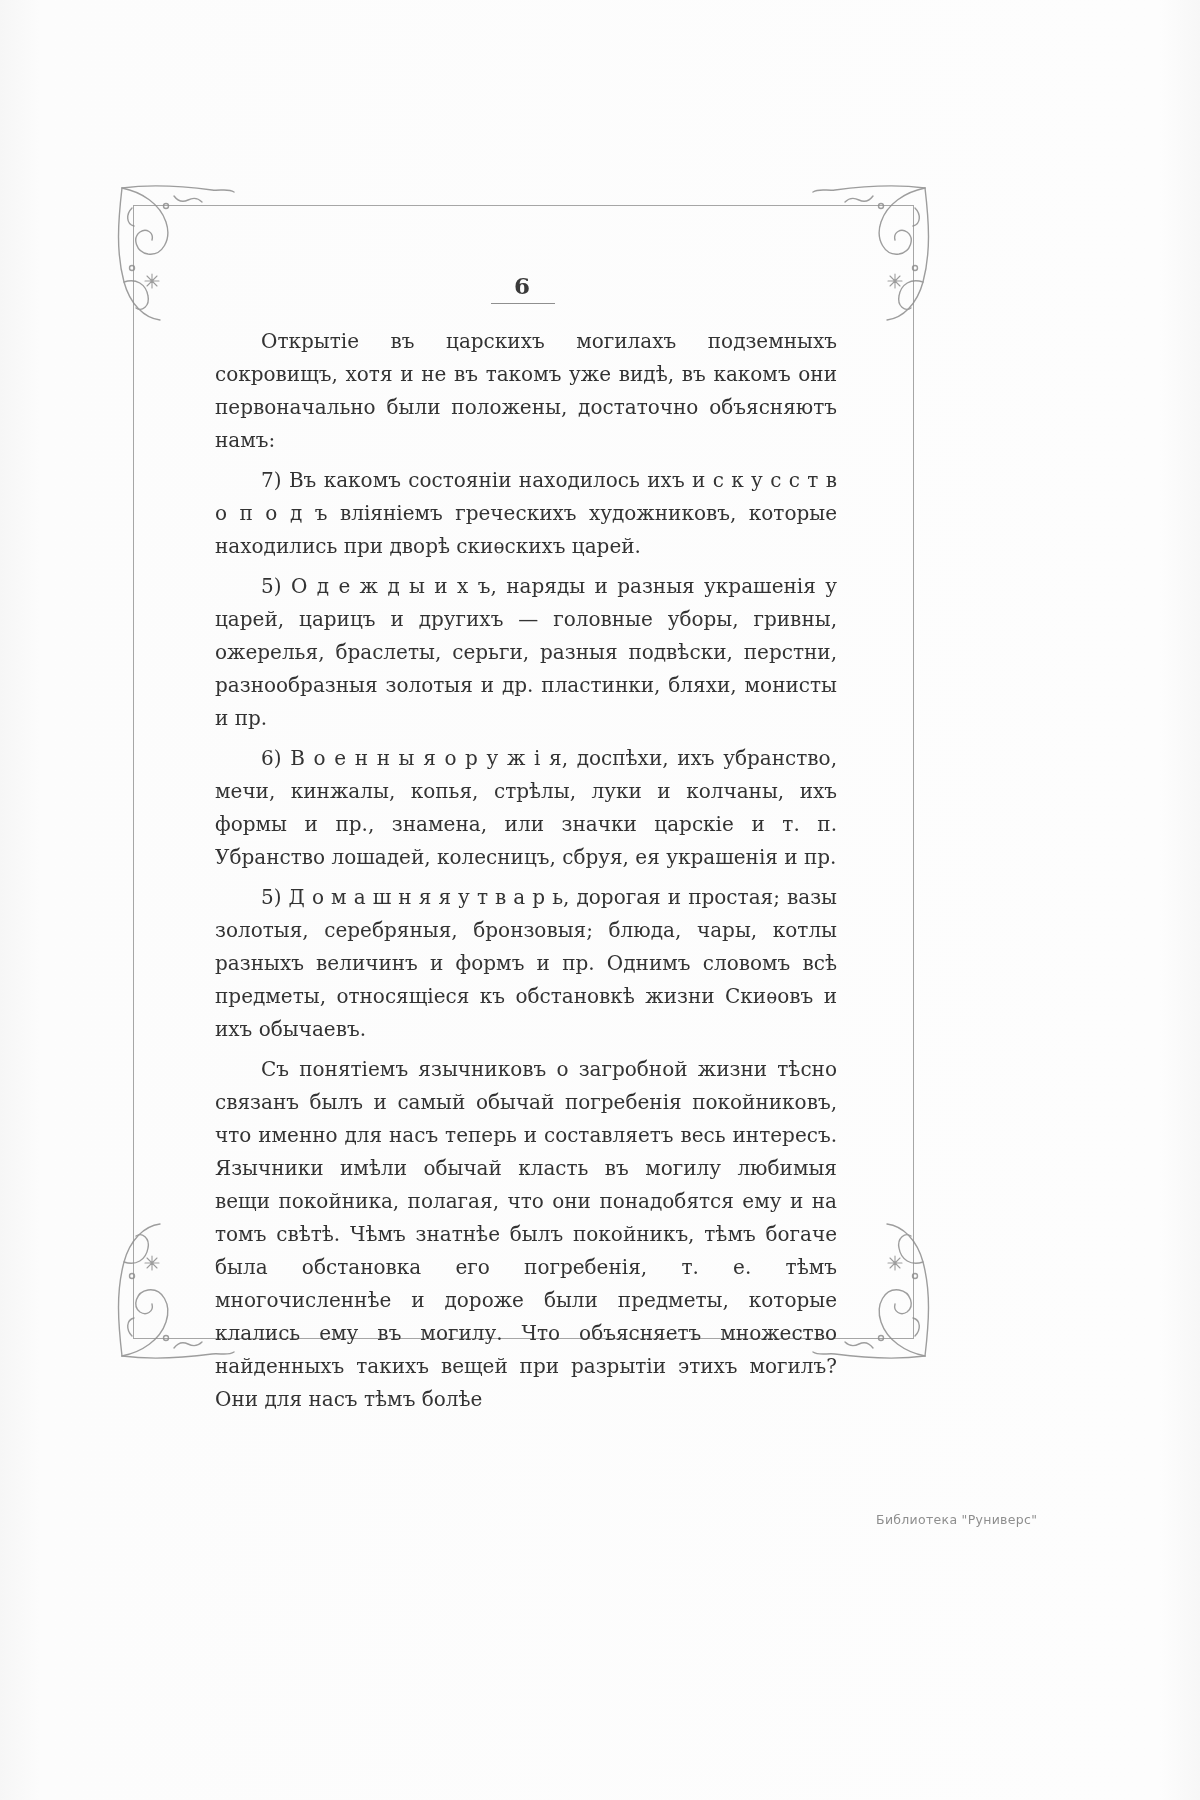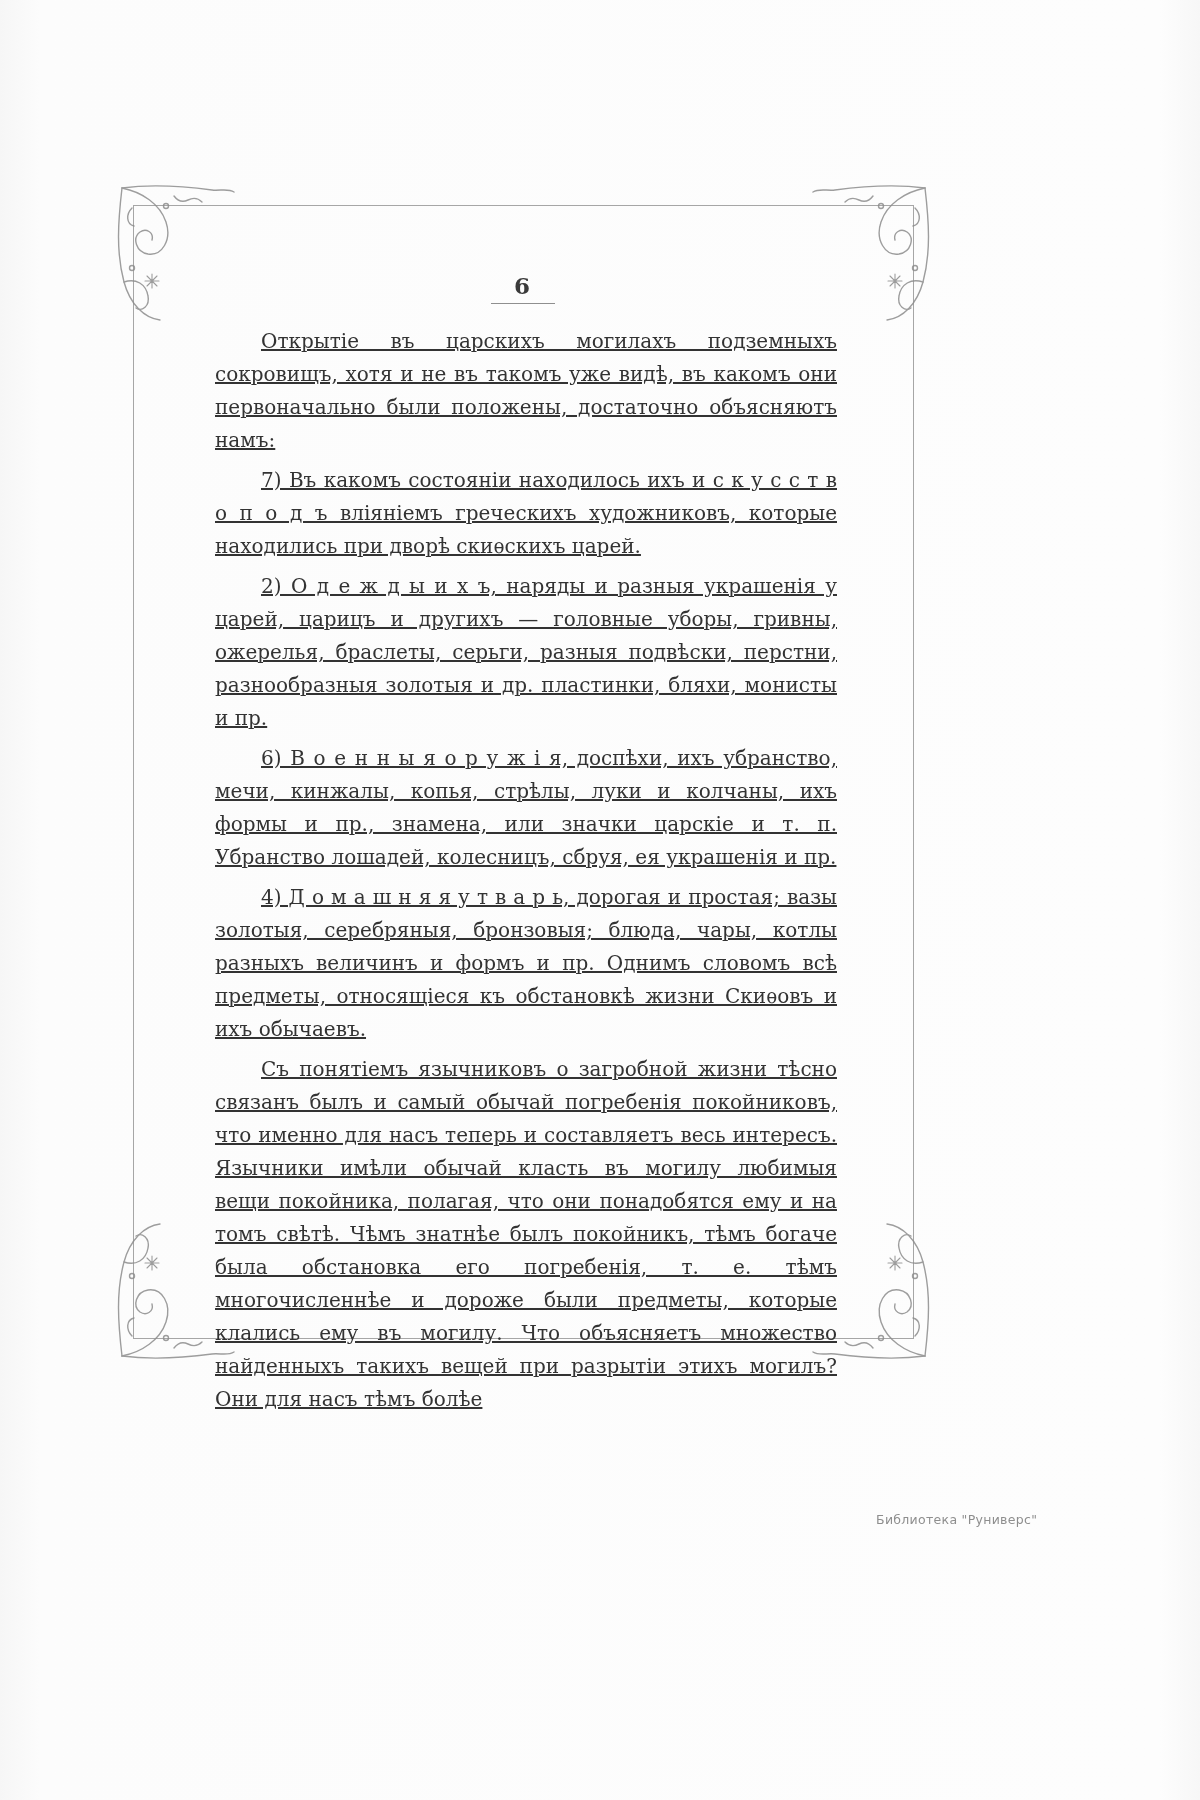--- a/index.html
+++ b/index.html
@@ -61,21 +61,20 @@
     top: 325px;
     width: 622px;
     font-size: 20px;
     line-height: 33px;
     text-align: justify;
     color: #333333;
   }
   .text-block p {
     margin: 0 0 7px 0;
     text-indent: 46px;
-    text-decoration: underline;
   }
 
   .watermark {
     position: absolute;
     left: 876px;
     top: 1512px;
     font-family: "DejaVu Sans", "Liberation Sans", sans-serif;
     font-size: 12.5px;
     color: #8e8e8e;
     letter-spacing: 0.3px;
@@ -147,21 +146,21 @@
   </div>
 
   <div class="page-number-wrap">
     <div class="page-number">6</div>
     <div class="page-number-rule"></div>
   </div>
 
   <div class="text-block">
     <p>Открытіе въ царскихъ могилахъ подземныхъ сокровищъ, хотя и не въ такомъ уже видѣ, въ какомъ они первоначально были положены, достаточно объясняютъ намъ:</p>
     <p>7) Въ какомъ состояніи находилось ихъ и с к у с с т в о  п о д ъ вліяніемъ греческихъ художниковъ, которые находились при дворѣ скиѳскихъ царей.</p>
-    <p>2) О д е ж д ы  и х ъ, наряды и разныя украшенія у царей, царицъ и другихъ — головные уборы, гривны, ожерелья, браслеты, серьги, разныя подвѣски, перстни, разнообразныя золотыя и др. пластинки, бляхи, монисты и пр.</p>
+    <p>5) О д е ж д ы  и х ъ, наряды и разныя украшенія у царей, царицъ и другихъ — головные уборы, гривны, ожерелья, браслеты, серьги, разныя подвѣски, перстни, разнообразныя золотыя и др. пластинки, бляхи, монисты и пр.</p>
     <p>6) В о е н н ы я  о р у ж і я, доспѣхи, ихъ убранство, мечи, кинжалы, копья, стрѣлы, луки и колчаны, ихъ формы и пр., знамена, или значки царскіе и т. п. Убранство лошадей, колесницъ, сбруя, ея украшенія и пр.</p>
-    <p>4) Д о м а ш н я я  у т в а р ь, дорогая и простая; вазы золотыя, серебряныя, бронзовыя; блюда, чары, котлы разныхъ величинъ и формъ и пр. Однимъ словомъ всѣ предметы, относящіеся къ обстановкѣ жизни Скиѳовъ и ихъ обычаевъ.</p>
+    <p>5) Д о м а ш н я я  у т в а р ь, дорогая и простая; вазы золотыя, серебряныя, бронзовыя; блюда, чары, котлы разныхъ величинъ и формъ и пр. Однимъ словомъ всѣ предметы, относящіеся къ обстановкѣ жизни Скиѳовъ и ихъ обычаевъ.</p>
     <p>Съ понятіемъ язычниковъ о загробной жизни тѣсно связанъ былъ и самый обычай погребенія покойниковъ, что именно для насъ теперь и составляетъ весь интересъ. Язычники имѣли обычай класть въ могилу любимыя вещи покойника, полагая, что они понадобятся ему и на томъ свѣтѣ. Чѣмъ знатнѣе былъ покойникъ, тѣмъ богаче была обстановка его погребенія, т. е. тѣмъ многочисленнѣе и дороже были предметы, которые клались ему въ могилу. Что объясняетъ множество найденныхъ такихъ вещей при разрытіи этихъ могилъ? Они для насъ тѣмъ болѣе</p>
   </div>
 
   <div class="watermark">Библиотека "Руниверс"</div>
 
 </div>
 
 </body></html>

